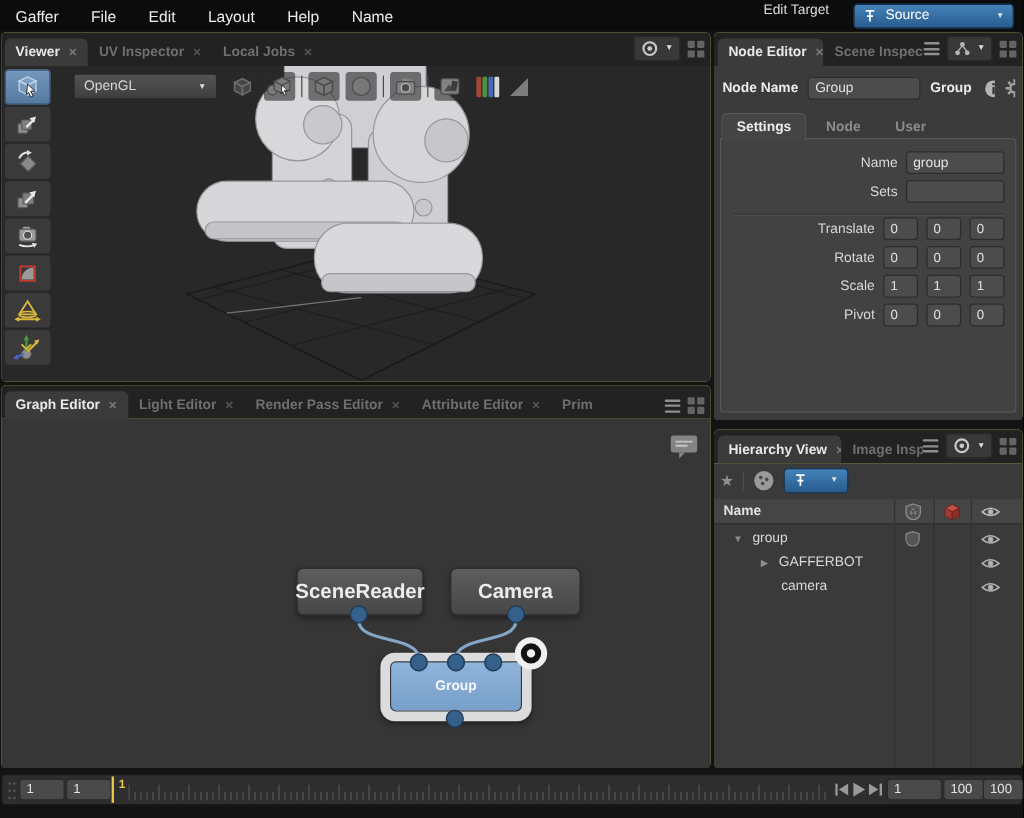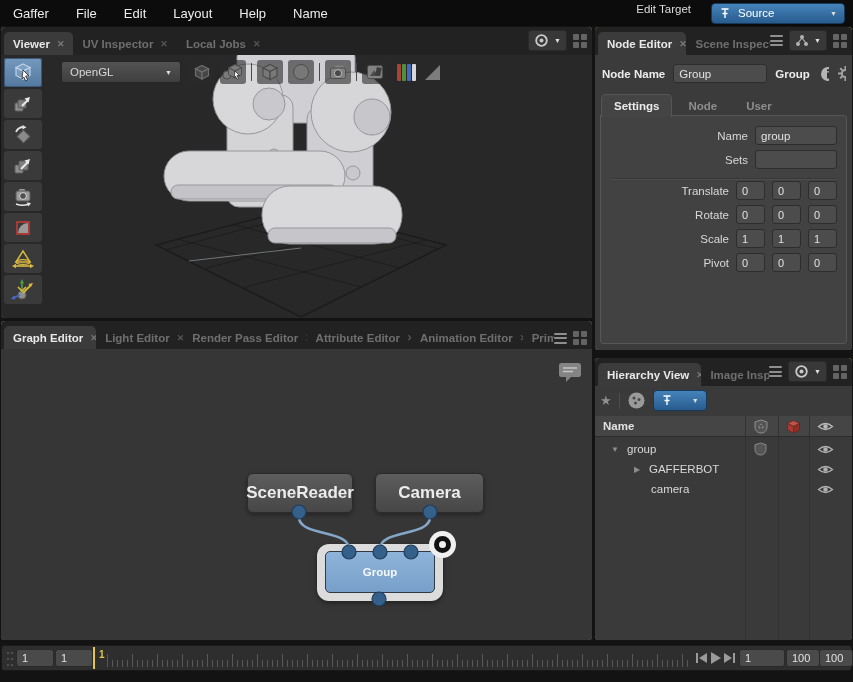--- a/index.html
+++ b/index.html
@@ -351,24 +351,20 @@
         <span class="x">✕</span>
       </div>
       <div class="tab">
         <span>Render Pass Editor</span>
         <span class="x">✕</span>
       </div>
       <div class="tab">
         <span>Attribute Editor</span>
         <span class="x">✕</span>
       </div>
-      <div class="tab">
-        <span>Animation Editor</span>
-        <span class="x">✕</span>
-      </div>
       <div class="tab" style="padding-right:0">
         <span>Prim</span>
       </div>
       <div class="tabbar-right">
         <span class="hamburger">
             <i></i>
             <i></i>
             <i></i>
           </span>
         <div class="grid-icon">

